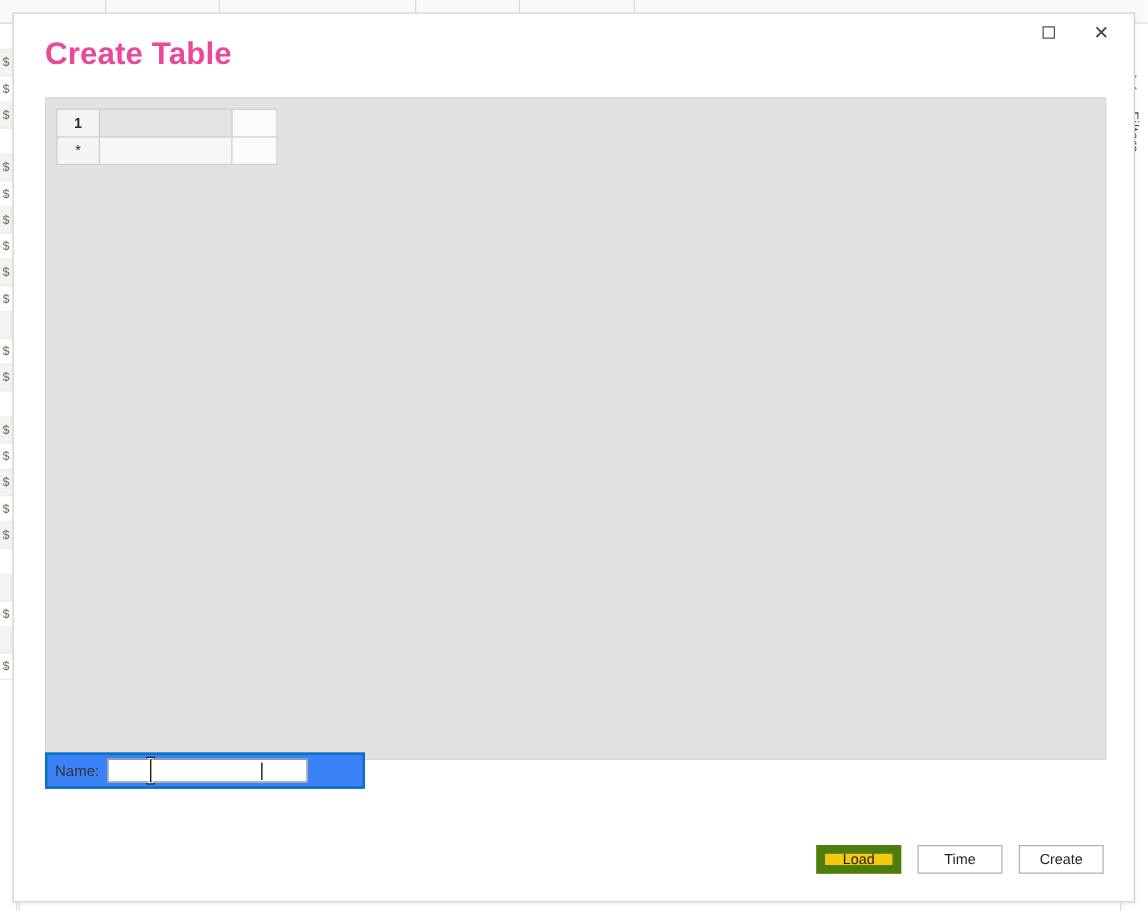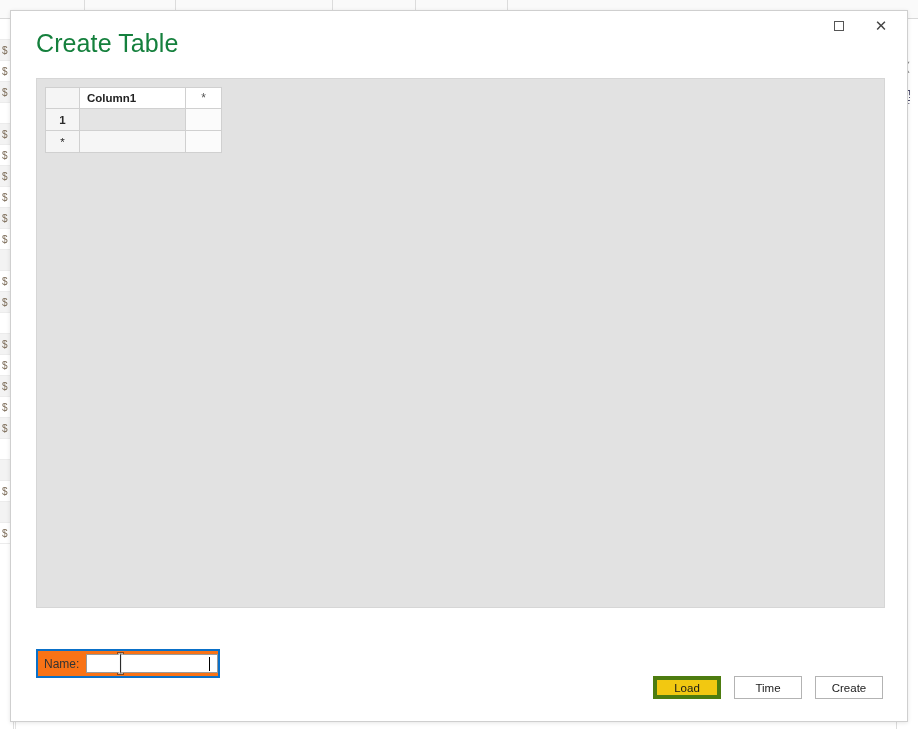--- a/index.html
+++ b/index.html
@@ -159,22 +159,22 @@
     color: #444;
     font-family: "DejaVu Sans", sans-serif;
     font-weight: 300;
   }
 
   .dialog-title {
     position: absolute;
     left: 25px;
     top: 18px;
     font-size: 25px;
-    font-weight: 400;
-    color: #15803d;
+    font-weight: 700;
+    color: #ec4899;
     letter-spacing: 0.1px;
     font-family: "Liberation Sans", sans-serif;
     white-space: nowrap;
   }
 
   
   .grid-panel {
     position: absolute;
     left: 25px;
     top: 67px;
@@ -242,26 +242,26 @@
   .row-marker.bold { font-weight: bold; }
   .cell-selected { background: #e4e4e4 !important; }
   .cell-blank    { background: #f6f6f6 !important; }
   .cell-blank2   { background: #fbfbfb !important; }
   .sel-cell      { background: #f5f5f5 !important; }
 
   
   .name-row {
     position: absolute;
     left: 25px;
-    top: 638px;
-    width: 184px;
+    top: 591px;
+    width: 256px;
     height: 29px;
     border: 2px solid #0a70c8;
     box-sizing: border-box;
-    background: #f97316;
+    background: #3b82f6;
     display: flex;
     align-items: center;
     padding-left: 6px;
   }
   .name-label {
     font-size: 12px;
     color: #333;
     white-space: nowrap;
     margin-right: 7px;
   }
@@ -320,21 +320,21 @@
     font-family: "Liberation Sans", sans-serif;
     display: flex;
     align-items: center;
     justify-content: center;
     box-sizing: border-box;
     cursor: default;
     user-select: none;
   }
   .btn-primary {
     background: #F2C811;
-    border: 4px solid #4d7c0f;
+    border: 7px solid #4d7c0f;
     color: #1a1a1a;
   }
   .btn-secondary {
     background: #ffffff;
     border: 1px solid #b3b3b3;
     color: #222;
   }
 </style>
 </head>
 <body>
@@ -400,29 +400,20 @@
     <div class="dialog-title">Create Table</div>
 
     <div class="grid-panel">
       <table class="datagrid">
         <colgroup>
           <col class="col-selector">
           <col class="col-data">
           <col class="col-new">
         </colgroup>
         <tbody>
-          <tr class="hdr-row">
-            <th class="sel-cell"></th>
-            <th>
-              <span class="hdr-label">Column1</span>
-            </th>
-            <th>
-              <span class="hdr-star">*</span>
-            </th>
-          </tr>
 
           <tr class="body-row">
             <td class="sel-cell">
               <span class="row-marker bold">1</span>
             </td>
             <td class="cell-selected"></td>
             <td class="cell-blank2"></td>
           </tr>
 
           <tr class="body-row">

